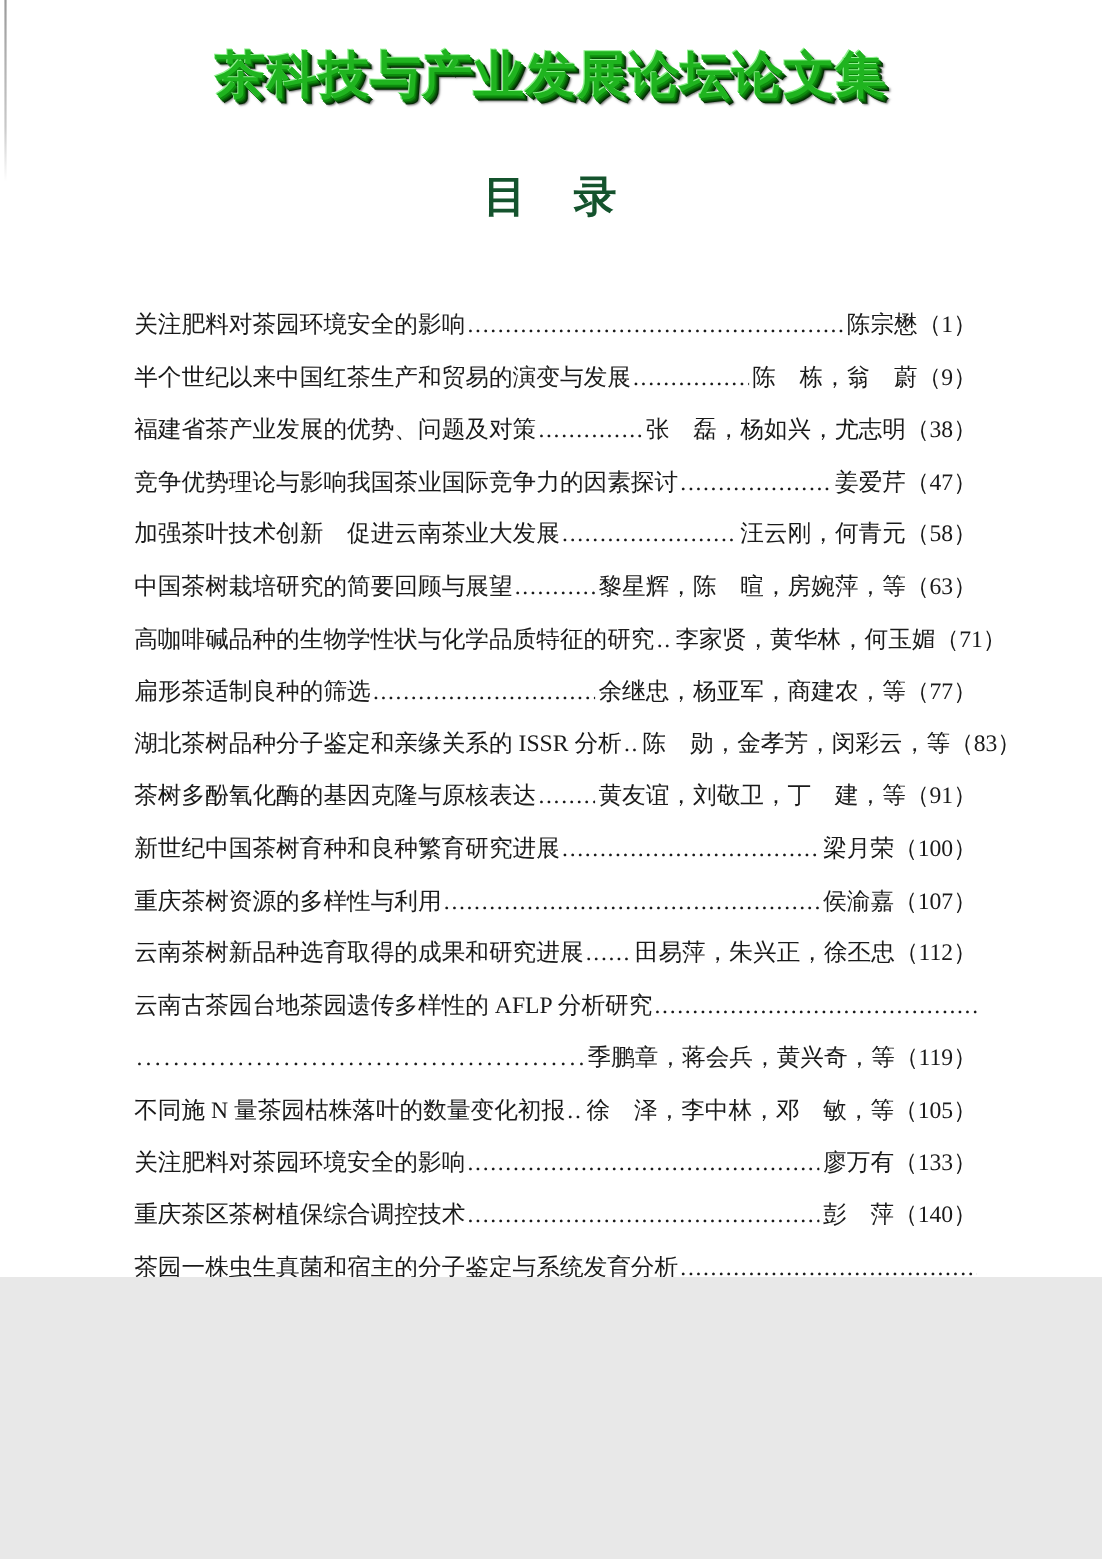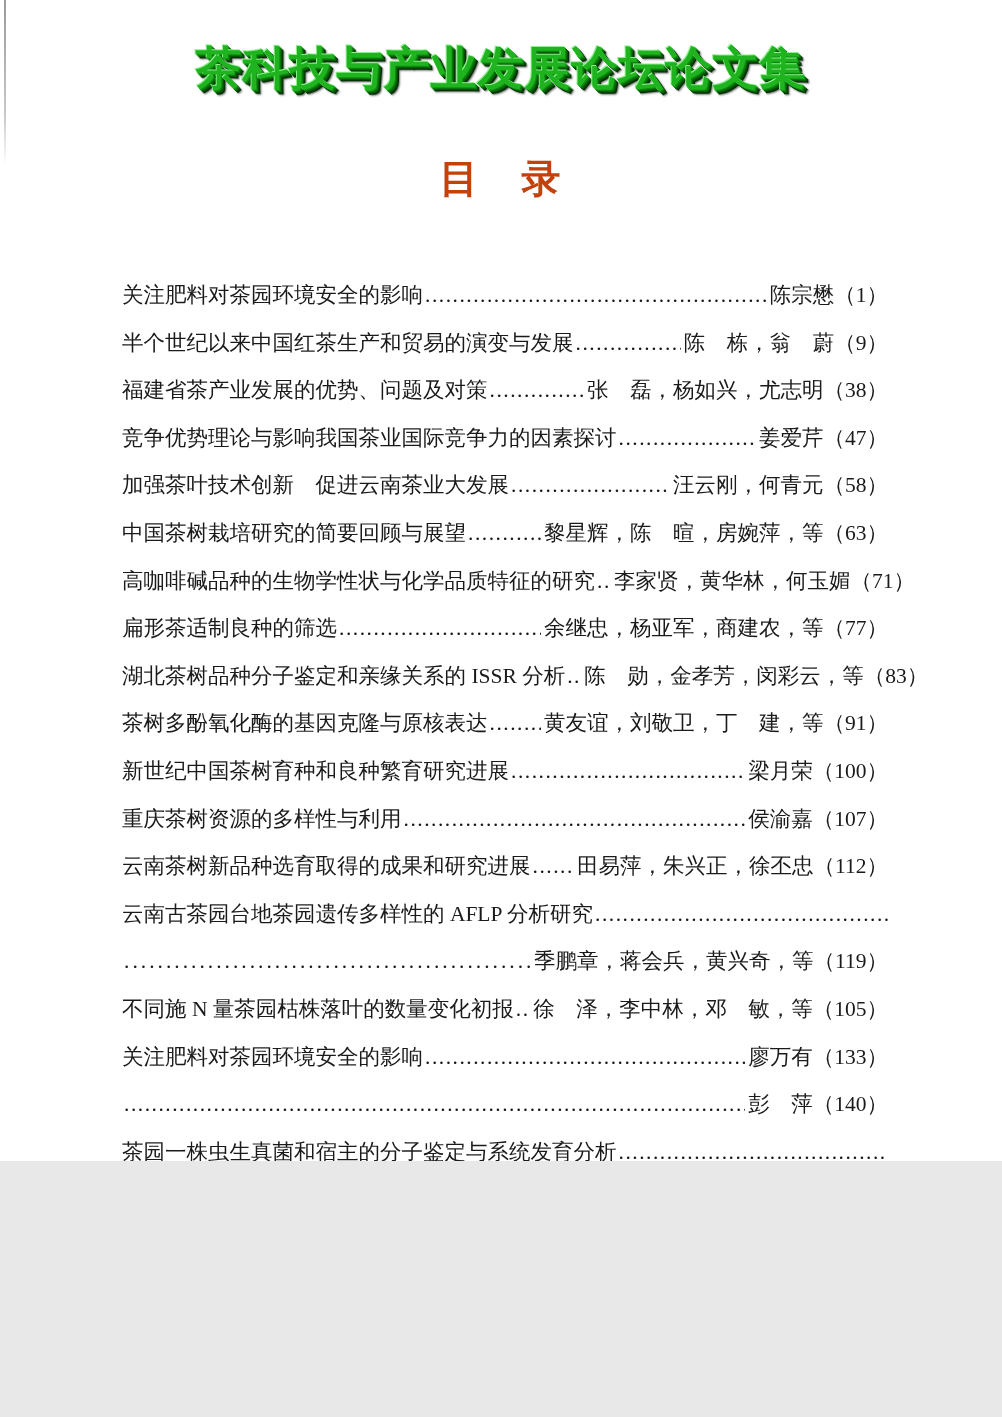--- a/index.html
+++ b/index.html
@@ -48,21 +48,21 @@
   }
   .toc-heading {
     position: absolute;
     top: 152px;
     left: 0;
     width: 100%;
     text-align: center;
     font-family: "DejaVu Sans", "Liberation Sans", sans-serif;
     font-size: 39px;
     font-weight: 900;
-    color: #c2410c;
+    color: #14532d;
     letter-spacing: 2px;
     white-space: nowrap;
   }
   .toc-list {
     position: absolute;
     top: 272px;
     left: 122px;
     width: 766px;
   }
   .toc-line {
@@ -200,20 +200,21 @@
         <span class="toc-authors">徐　泽，李中林，邓　敏，等</span>
         <span class="toc-page">（105）</span>
       </div>
       <div class="toc-line">
         <span class="toc-title">关注肥料对茶园环境安全的影响</span>
         <span class="leader"></span>
         <span class="toc-authors">廖万有</span>
         <span class="toc-page">（133）</span>
       </div>
       <div class="toc-line">
+        <span class="toc-title">重庆茶区茶树植保综合调控技术</span>
         <span class="leader"></span>
         <span class="toc-authors">彭　萍</span>
         <span class="toc-page">（140）</span>
       </div>
       <div class="toc-line">
         <span class="toc-title">茶园一株虫生真菌和宿主的分子鉴定与系统发育分析</span>
         <span class="leader"></span>
       </div>
       <div class="toc-line">
         <span class="leader sparse"></span>

